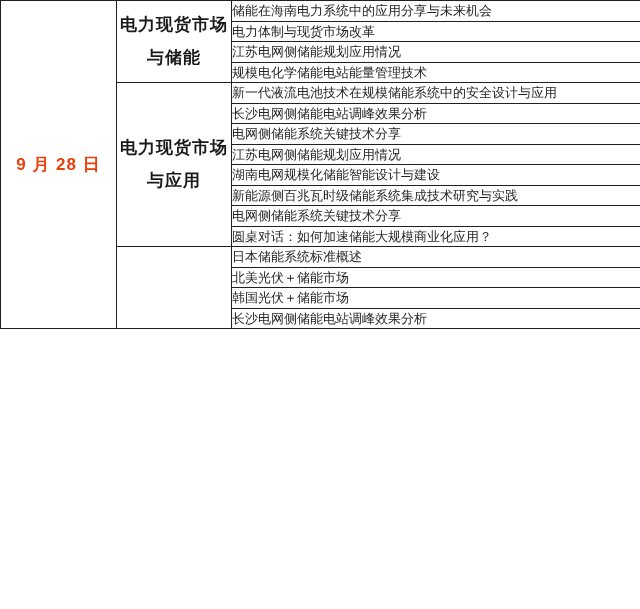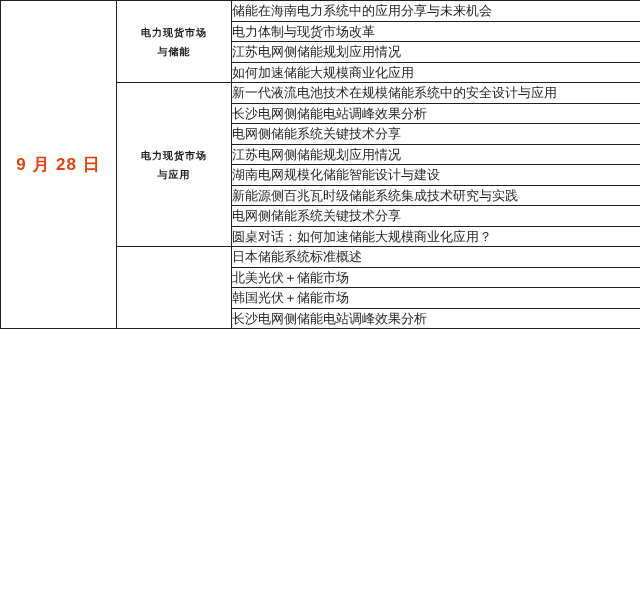--- a/index.html
+++ b/index.html
@@ -31,21 +31,21 @@
     text-align: center;
     font-size: 17px;
     font-weight: bold;
     color: #e8410a;
     letter-spacing: 1px;
     line-height: 1.4;
     margin-top: 48px;
   }
   .track-cell {
     text-align: center;
-    font-size: 10px;
+    font-size: 17px;
     font-weight: bold;
     color: #1a1a1a;
     line-height: 1.9;
     padding: 4px 8px;
     letter-spacing: 1px;
   }
   .track-line {
     display: block;
     white-space: nowrap;
   }
@@ -77,21 +77,21 @@
       </td>
       <td class="topic-cell">储能在海南电力系统中的应用分享与未来机会</td>
     </tr>
     <tr>
       <td class="topic-cell">电力体制与现货市场改革</td>
     </tr>
     <tr>
       <td class="topic-cell">江苏电网侧储能规划应用情况</td>
     </tr>
     <tr>
-      <td class="topic-cell">如何加速储能大规模商业化应用</td>
+      <td class="topic-cell">规模电化学储能电站能量管理技术</td>
     </tr>
 
     <tr>
       <td class="track-cell" rowspan="8">
         <span class="track-line">电力现货市场</span>
         <span class="track-line">与应用</span>
       </td>
       <td class="topic-cell">新一代液流电池技术在规模储能系统中的安全设计与应用</td>
     </tr>
     <tr>

